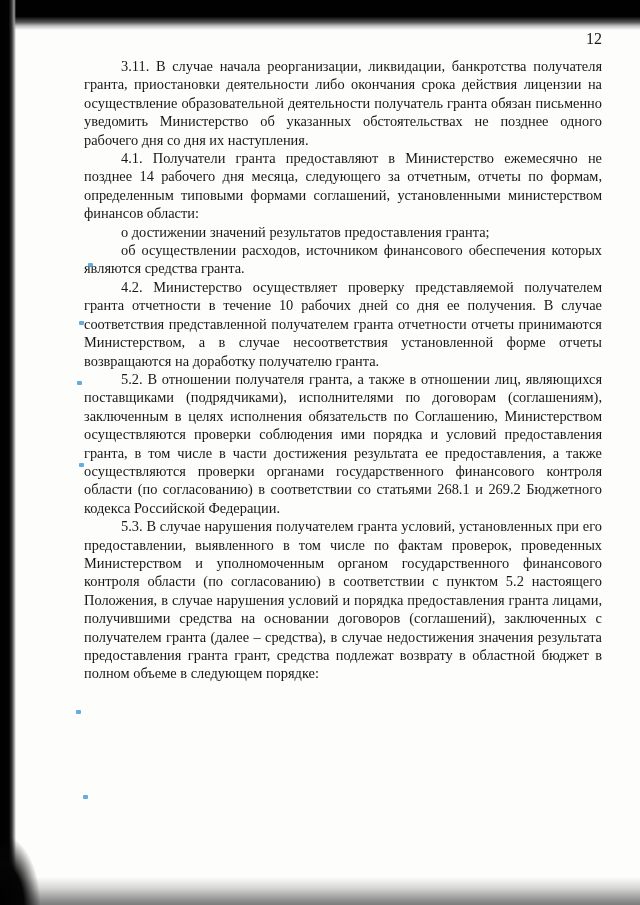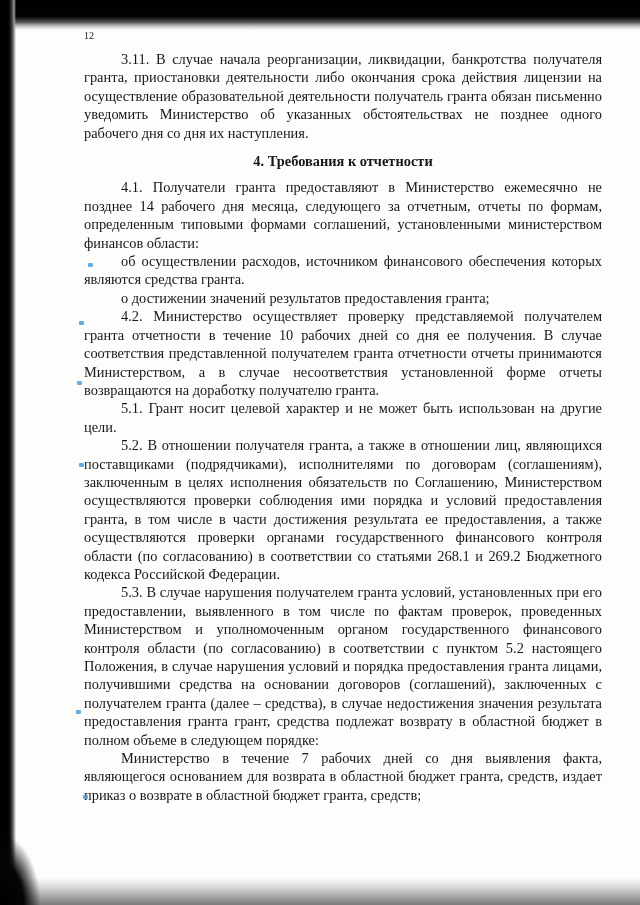--- a/index.html
+++ b/index.html
@@ -14,22 +14,22 @@
 
   
   .page {
     position: absolute;
     top: 24px;
     left: 84px;
     width: 518px;
     color: #171717;
   }
   .page-number {
-    text-align: left;
-    font-size: 10px;
+    text-align: right;
+    font-size: 16px;
     margin: 6px 0 9px 0;
   }
   .para {
     margin: 0;
     text-align: justify;
     text-indent: 37px;
     font-size: 14.4px;
     line-height: 18.4px;
   }
   .heading {
@@ -86,32 +86,29 @@
   }
 </style>
 </head>
 <body style="background: rgb(253, 253, 252);">
 
 <div class="page" style="color: rgb(23, 23, 23);">
   <div class="page-number">12</div>
 
   <p class="para">3.11. В случае начала реорганизации, ликвидации, банкротства получателя гранта, приостановки деятельности либо окончания срока действия лицензии на осуществление образовательной деятельности получатель гранта обязан письменно уведомить Министерство об указанных обстоятельствах не позднее одного рабочего дня со дня их наступления.</p>
 
-  <h3 class="heading">4. Требования к отчетности</h3>
 
   <p class="para">4.1. Получатели гранта предоставляют в Министерство ежемесячно не позднее 14 рабочего дня месяца, следующего за отчетным, отчеты по формам, определенным типовыми формами соглашений, установленными министерством финансов области:</p>
+  <p class="para">о достижении значений результатов предоставления гранта;</p>
   <p class="para">об осуществлении расходов, источником финансового обеспечения которых являются средства гранта.</p>
-  <p class="para">о достижении значений результатов предоставления гранта;</p>
   <p class="para">4.2. Министерство осуществляет проверку представляемой получателем гранта отчетности в течение 10 рабочих дней со дня ее получения. В случае соответствия представленной получателем гранта отчетности отчеты принимаются Министерством, а в случае несоответствия установленной форме отчеты возвращаются на доработку получателю гранта.</p>
 
 
-  <p class="para">5.1. Грант носит целевой характер и не может быть использован на другие цели.</p>
   <p class="para">5.2. В отношении получателя гранта, а также в отношении лиц, являющихся поставщиками (подрядчиками), исполнителями по договорам (соглашениям), заключенным в целях исполнения обязательств по Соглашению, Министерством осуществляются проверки соблюдения ими порядка и условий предоставления гранта, в том числе в части достижения результата ее предоставления, а также осуществляются проверки органами государственного финансового контроля области (по согласованию) в соответствии со статьями 268.1 и 269.2 Бюджетного кодекса Российской Федерации.</p>
   <p class="para">5.3. В случае нарушения получателем гранта условий, установленных при его предоставлении, выявленного в том числе по фактам проверок, проведенных Министерством и уполномоченным органом государственного финансового контроля области (по согласованию) в соответствии с пунктом 5.2 настоящего Положения, в случае нарушения условий и порядка предоставления гранта лицами, получившими средства на основании договоров (соглашений), заключенных с получателем гранта (далее – средства), в случае недостижения значения результата предоставления гранта грант, средства подлежат возврату в областной бюджет в полном объеме в следующем порядке:</p>
-  <p class="para">Министерство в течение 7 рабочих дней со дня выявления факта, являющегося основанием для возврата в областной бюджет гранта, средств, издает приказ о возврате в областной бюджет гранта, средств;</p>
 </div>
 
 <div class="edge-top"></div>
 <div class="edge-left"></div>
 <div class="edge-bottom"></div>
 <div class="corner-blob"></div>
 
 <div class="dot" style="left:88px; top:263px;"></div>
 <div class="dot" style="left:79px; top:321px;"></div>
 <div class="dot" style="left:77px; top:381px;"></div>

